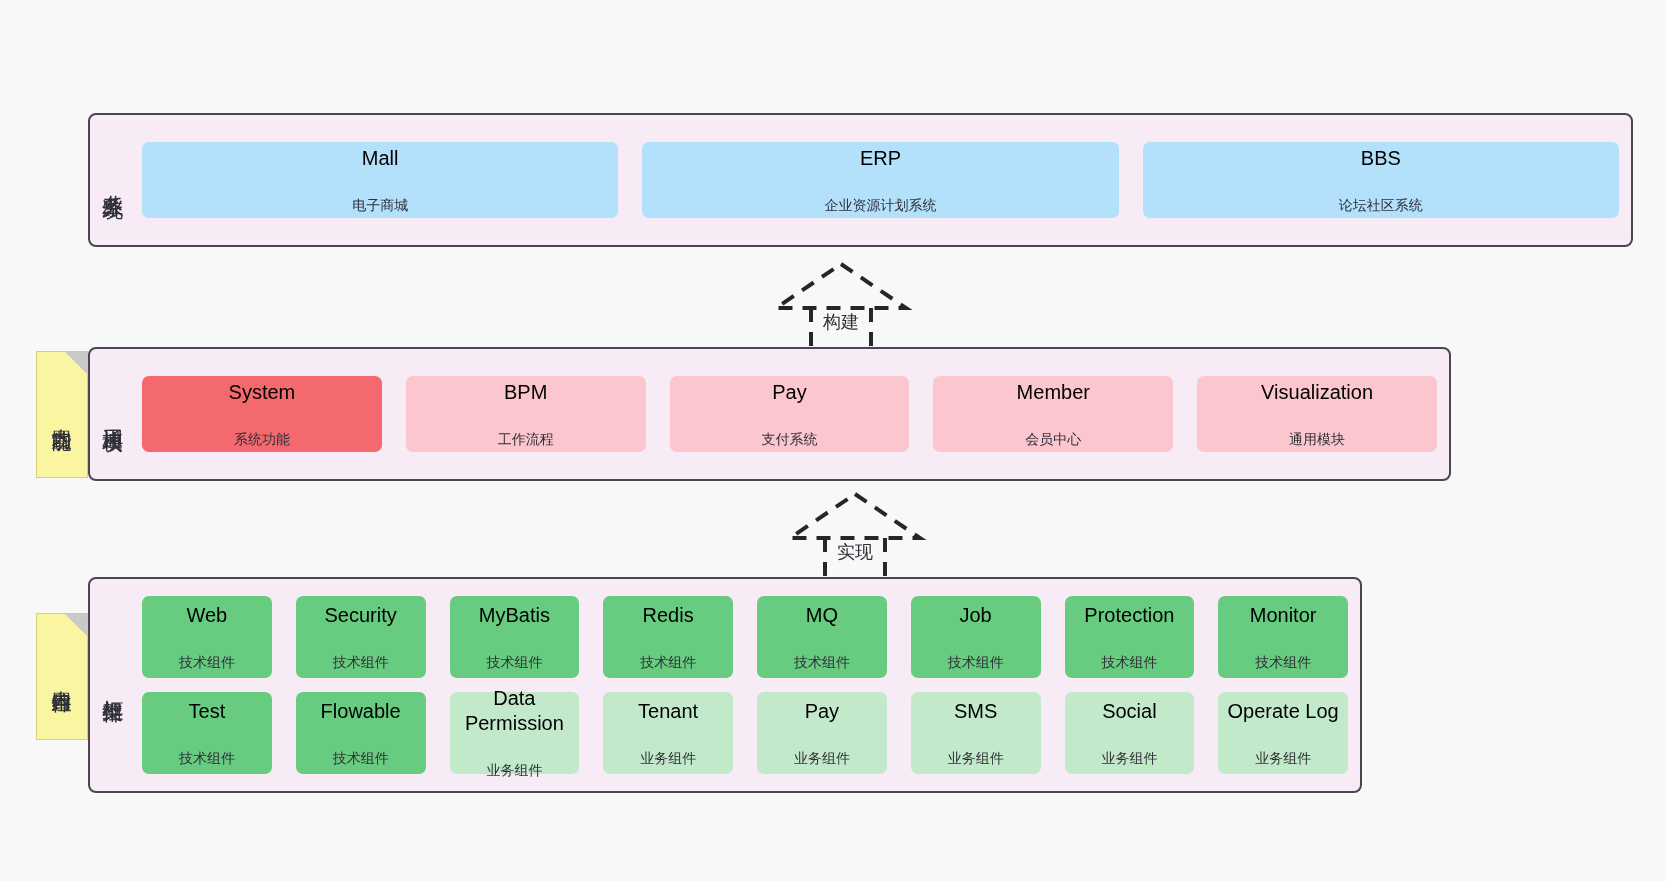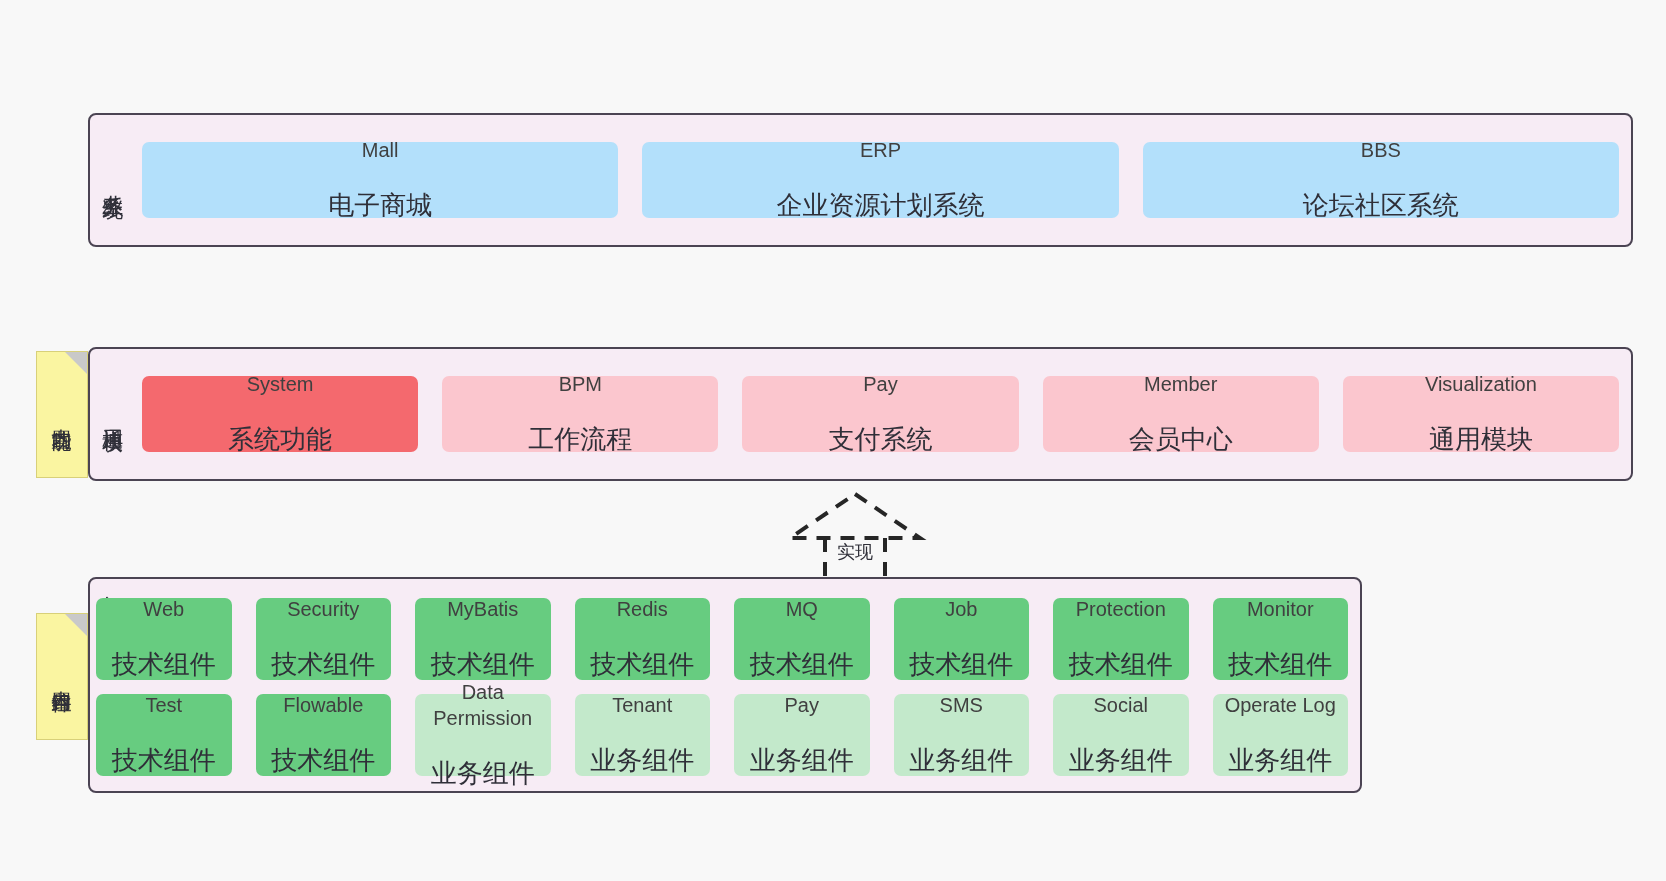--- a/index.html
+++ b/index.html
@@ -71,39 +71,39 @@
     display: flex;
     flex-direction: column;
     align-items: center;
     justify-content: center;
     text-align: center;
     line-height: 1.26;
     user-select: none;
   }
   .card .en {
     font-size: 20px;
-    color: #404040;
+    color: #000000;
   }
   .card .cn {
-    font-size: 26px;
+    font-size: 14px;
     color: #2f2f38;
     margin-top: 26px;
   }
 
   
   .c-blue        { background: #b3e0fb; }
   .c-red         { background: #f4696e; }
   .c-pink        { background: #fbc6ce; }
   .c-green       { background: #67cc80; }
   .c-green-light { background: #c3e9cb; }
 
   
   #layer-business  { left: 88px;  top: 113px; width: 1545px; height: 134px; }
-  #layer-modules   { left: 88px;  top: 347px; width: 1545px; height: 134px; }
-  #layer-framework { left: 88px;  top: 577px; width: 1274px; height: 216px; flex-direction: column; }
+  #layer-modules   { left: 88px;  top: 347px; width: 1363px; height: 134px; }
+  #layer-framework { left: 88px;  top: 577px; width: 1274px; height: 216px; }
 
   #layer-business  .card,
   #layer-modules   .card { height: 76px; }
   #layer-framework .card { height: 82px; }
 
   
   .note {
     position: absolute;
     box-sizing: border-box;
     background: #faf5a1;
@@ -173,20 +173,28 @@
           <span class="cn">企业资源计划系统</span>
         </div>
         <div class="card c-blue">
           <span class="en">BBS</span>
           <span class="cn">论坛社区系统</span>
         </div>
       </div>
     </div>
   </div>
 
+  <div class="connector" id="connector-build">
+    <svg width="170" height="96" viewBox="0 0 170 96" fill="none" xmlns="http://www.w3.org/2000/svg">
+      <path d="M85 6 L150 50 L20 50 Z" fill="#f8f8f8" stroke="#262626" stroke-width="4" stroke-dasharray="14 10"></path>
+      <path d="M55 50 L55 96 M115 50 L115 96" stroke="#262626" stroke-width="4" stroke-dasharray="14 10"></path>
+      <path d="M55 94 L115 94" stroke="#262626" stroke-width="4" stroke-dasharray="14 10"></path>
+    </svg>
+    <span class="conn-label">构建</span>
+  </div>
 
   <div class="note" id="note-builtin-functions">
     <span>内置功能</span>
   </div>
 
   <div class="layer" id="layer-modules">
     <div class="layer-title">通用模块</div>
     <div class="layer-body">
       <div class="row">
         <div class="card c-red">

